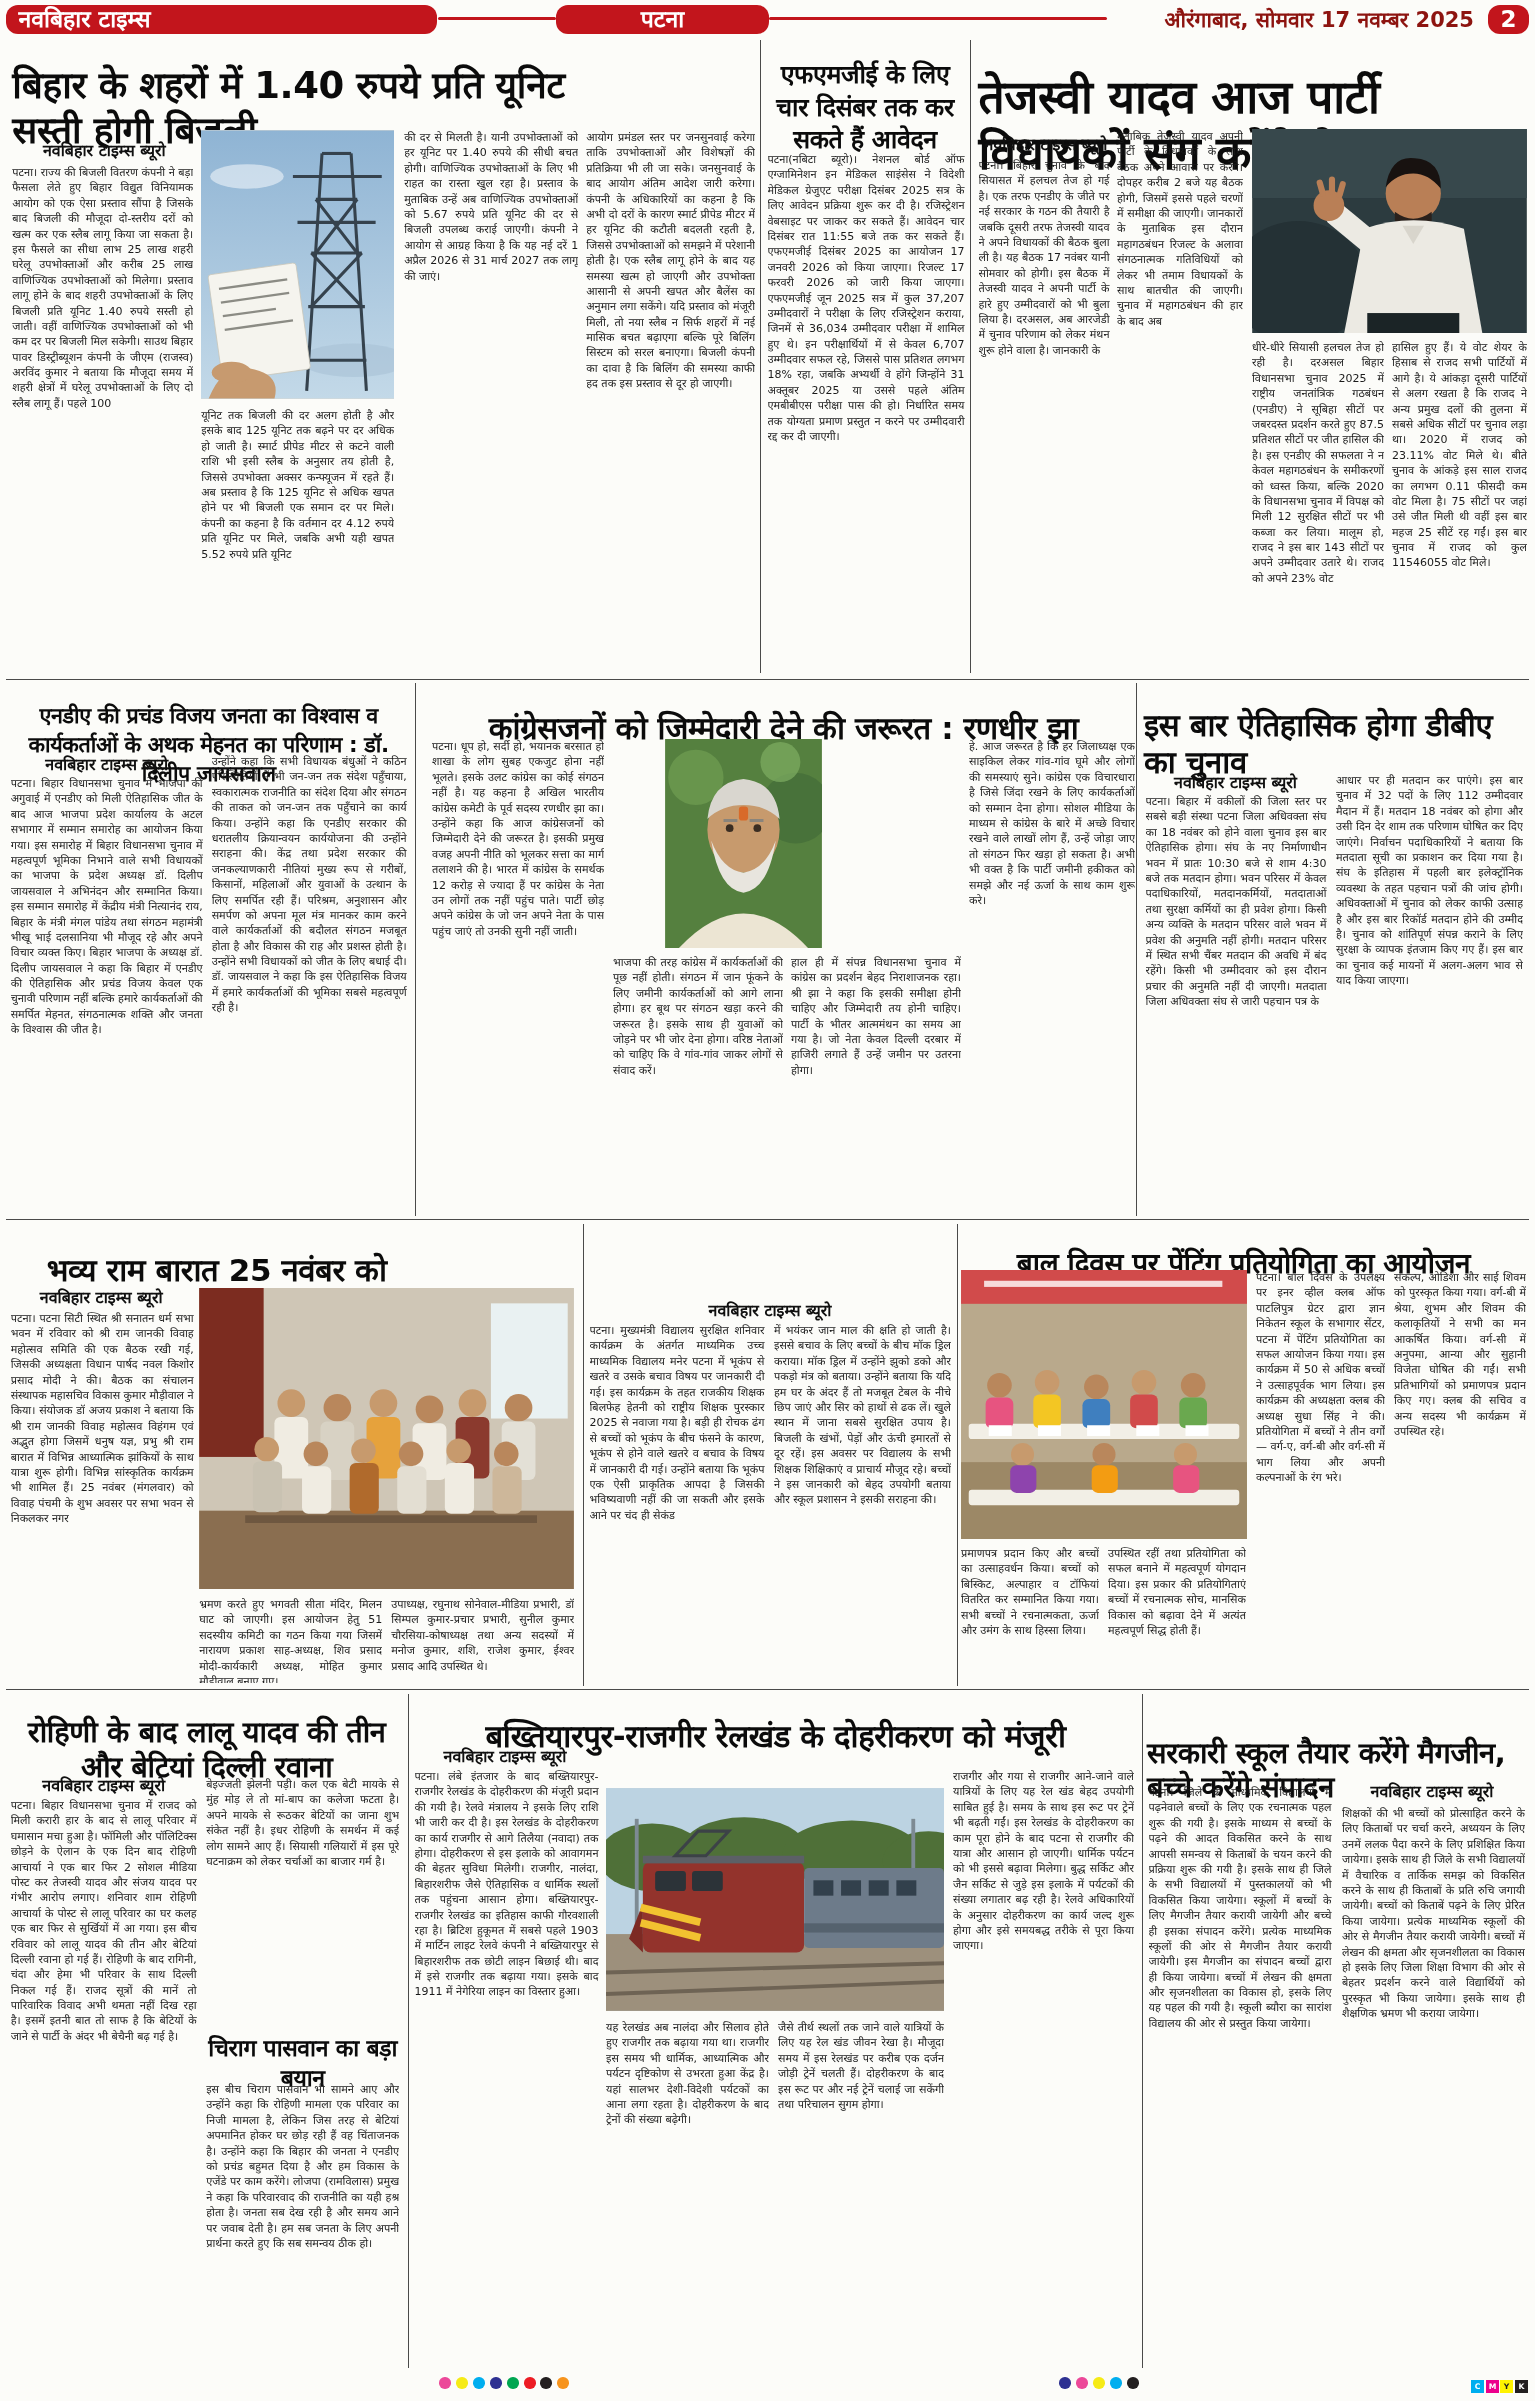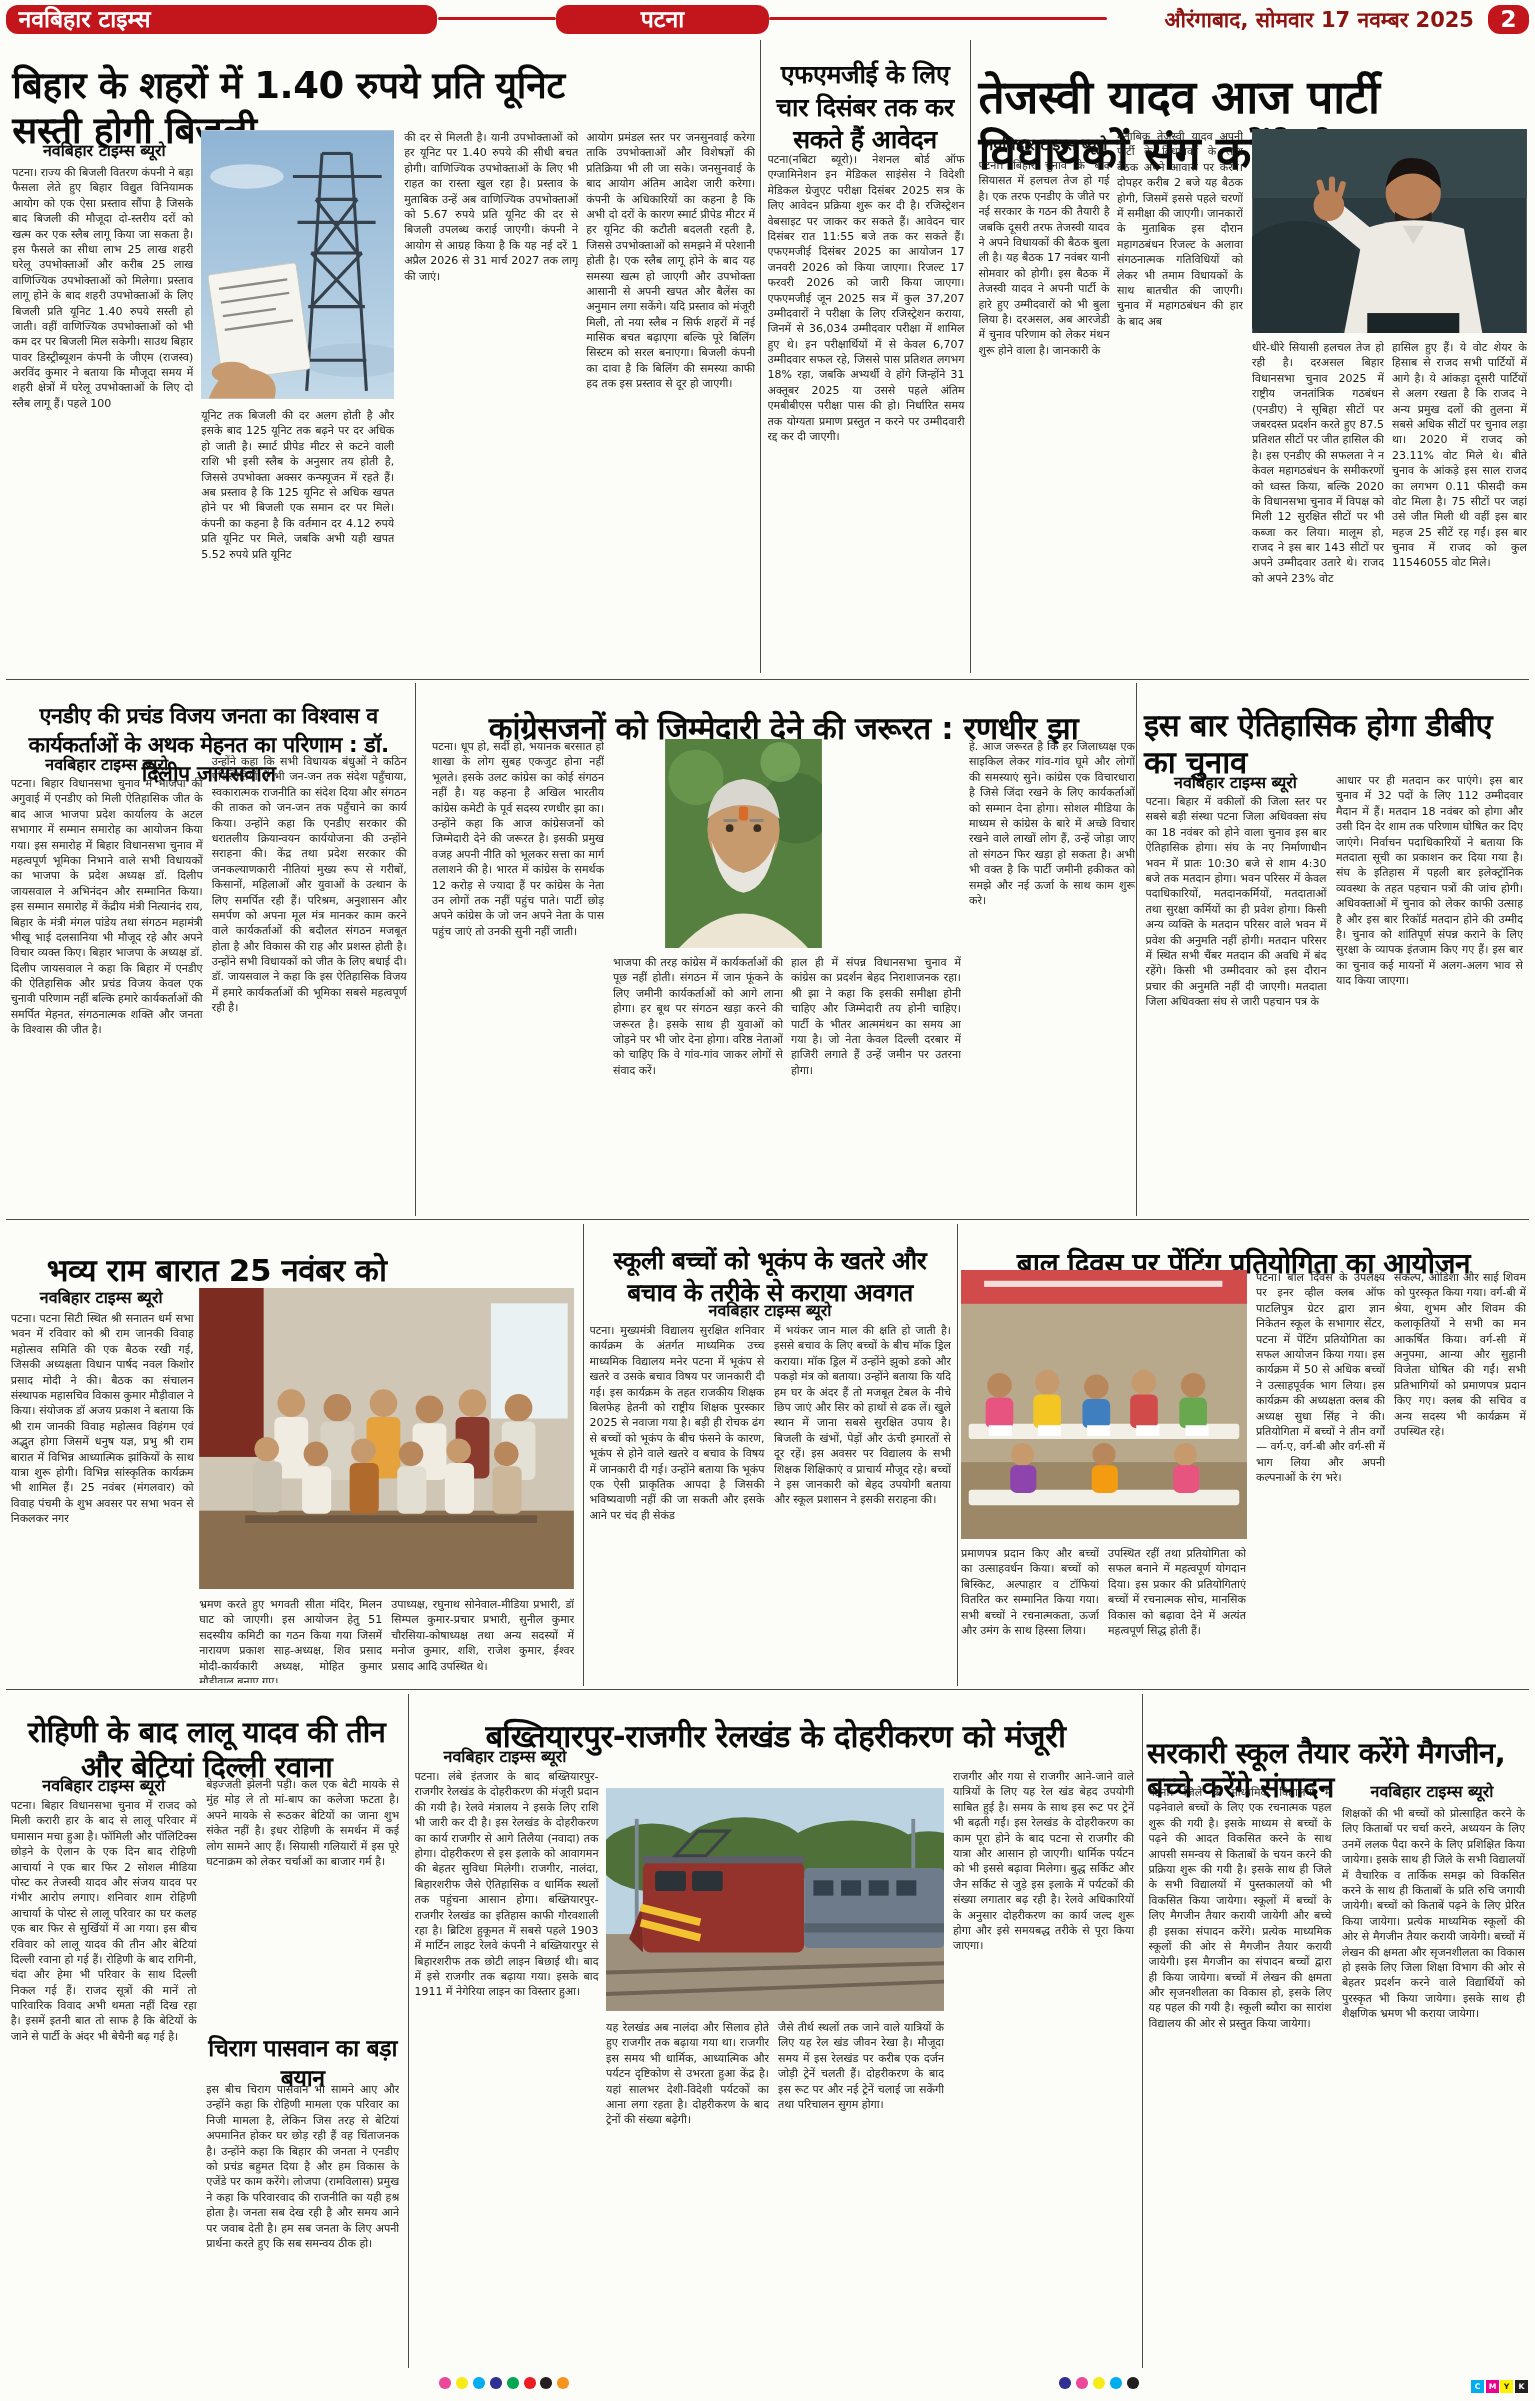--- a/index.html
+++ b/index.html
@@ -206,21 +206,20 @@
         </g>
         <rect x="60" y="296" width="380" height="10" fill="#6e5740"></rect>
       </svg>
     </div>
     <div class="col" style="left:1.5px;top:86px;width:183px;height:370px;">पटना। पटना सिटी स्थित श्री सनातन धर्म सभा भवन में रविवार को श्री राम जानकी विवाह महोत्सव समिति की एक बैठक रखी गई, जिसकी अध्यक्षता विधान पार्षद नवल किशोर प्रसाद मोदी ने की। बैठक का संचालन संस्थापक महासचिव विकास कुमार मौड़ीवाल ने किया। संयोजक डॉ अजय प्रकाश ने बताया कि श्री राम जानकी विवाह महोत्सव विहंगम एवं अद्भुत होगा जिसमें धनुष यज्ञ, प्रभु श्री राम बारात में विभिन्न आध्यात्मिक झांकियों के साथ यात्रा शुरू होगी। विभिन्न सांस्कृतिक कार्यक्रम भी शामिल हैं। 25 नवंबर (मंगलवार) को विवाह पंचमी के शुभ अवसर पर सभा भवन से निकलकर नगर</div>
     <div class="col" style="left:190px;top:372px;width:183px;height:86px;">भ्रमण करते हुए भगवती सीता मंदिर, मिलन घाट को जाएगी। इस आयोजन हेतु 51 सदस्यीय कमिटी का गठन किया गया जिसमें नारायण प्रकाश साह-अध्यक्ष, शिव प्रसाद मोदी-कार्यकारी अध्यक्ष, मोहित कुमार मौड़ीवाल बनाए गए।</div>
     <div class="col" style="left:382px;top:372px;width:183px;height:86px;">उपाध्यक्ष, रघुनाथ सोनेवाल-मीडिया प्रभारी, डॉ सिम्पल कुमार-प्रचार प्रभारी, सुनील कुमार चौरसिया-कोषाध्यक्ष तथा अन्य सदस्यों में मनोज कुमार, शशि, राजेश कुमार, ईश्वर प्रसाद आदि उपस्थित थे।</div>
   </article>
 
   <article style="left:588px;top:1225px;width:364px;height:461px;">
-    <h1 class="hl" style="left:0;top:3.1px;width:364px;font-size:24.6px;text-align:center;line-height:1.3;">स्कूली बच्चों को भूकंप के खतरे और बचाव के तरीके से कराया अवगत</h1>
     <div class="byline" style="left:0;top:74px;width:364px;">नवबिहार टाइम्स ब्यूरो</div>
     <div class="col" style="left:1.5px;top:98px;width:175px;height:358px;">पटना। मुख्यमंत्री विद्यालय सुरक्षित शनिवार कार्यक्रम के अंतर्गत माध्यमिक उच्च माध्यमिक विद्यालय मनेर पटना में भूकंप से खतरे व उसके बचाव विषय पर जानकारी दी गई। इस कार्यक्रम के तहत राजकीय शिक्षक बिलफेह हेतनी को राष्ट्रीय शिक्षक पुरस्कार 2025 से नवाजा गया है। बड़ी ही रोचक ढंग से बच्चों को भूकंप के बीच फंसने के कारण, भूकंप से होने वाले खतरे व बचाव के विषय में जानकारी दी गई। उन्होंने बताया कि भूकंप एक ऐसी प्राकृतिक आपदा है जिसकी भविष्यवाणी नहीं की जा सकती और इसके आने पर चंद ही सेकंड</div>
     <div class="col" style="left:186px;top:98px;width:177px;height:358px;">में भयंकर जान माल की क्षति हो जाती है। इससे बचाव के लिए बच्चों के बीच मॉक ड्रिल कराया। मॉक ड्रिल में उन्होंने झुको डको और पकड़ो मंत्र को बताया। उन्होंने बताया कि यदि हम घर के अंदर हैं तो मजबूत टेबल के नीचे छिप जाएं और सिर को हाथों से ढक लें। खुले स्थान में जाना सबसे सुरक्षित उपाय है। बिजली के खंभों, पेड़ों और ऊंची इमारतों से दूर रहें। इस अवसर पर विद्यालय के सभी शिक्षक शिक्षिकाएं व प्राचार्य मौजूद रहे। बच्चों ने इस जानकारी को बेहद उपयोगी बताया और स्कूल प्रशासन ने इसकी सराहना की।</div>
   </article>
 
   <article style="left:961px;top:1225px;width:565px;height:461px;">
     <h1 class="hl" style="left:0;top:3.1px;width:565px;font-size:28px;text-align:center;">बाल दिवस पर पेंटिंग प्रतियोगिता का आयोजन</h1>
     <div class="photo" style="left:0;top:45px;width:286px;height:269px;">
       <svg viewBox="0 0 372 350">
         <rect width="372" height="350" fill="#b9a98c"></rect>

